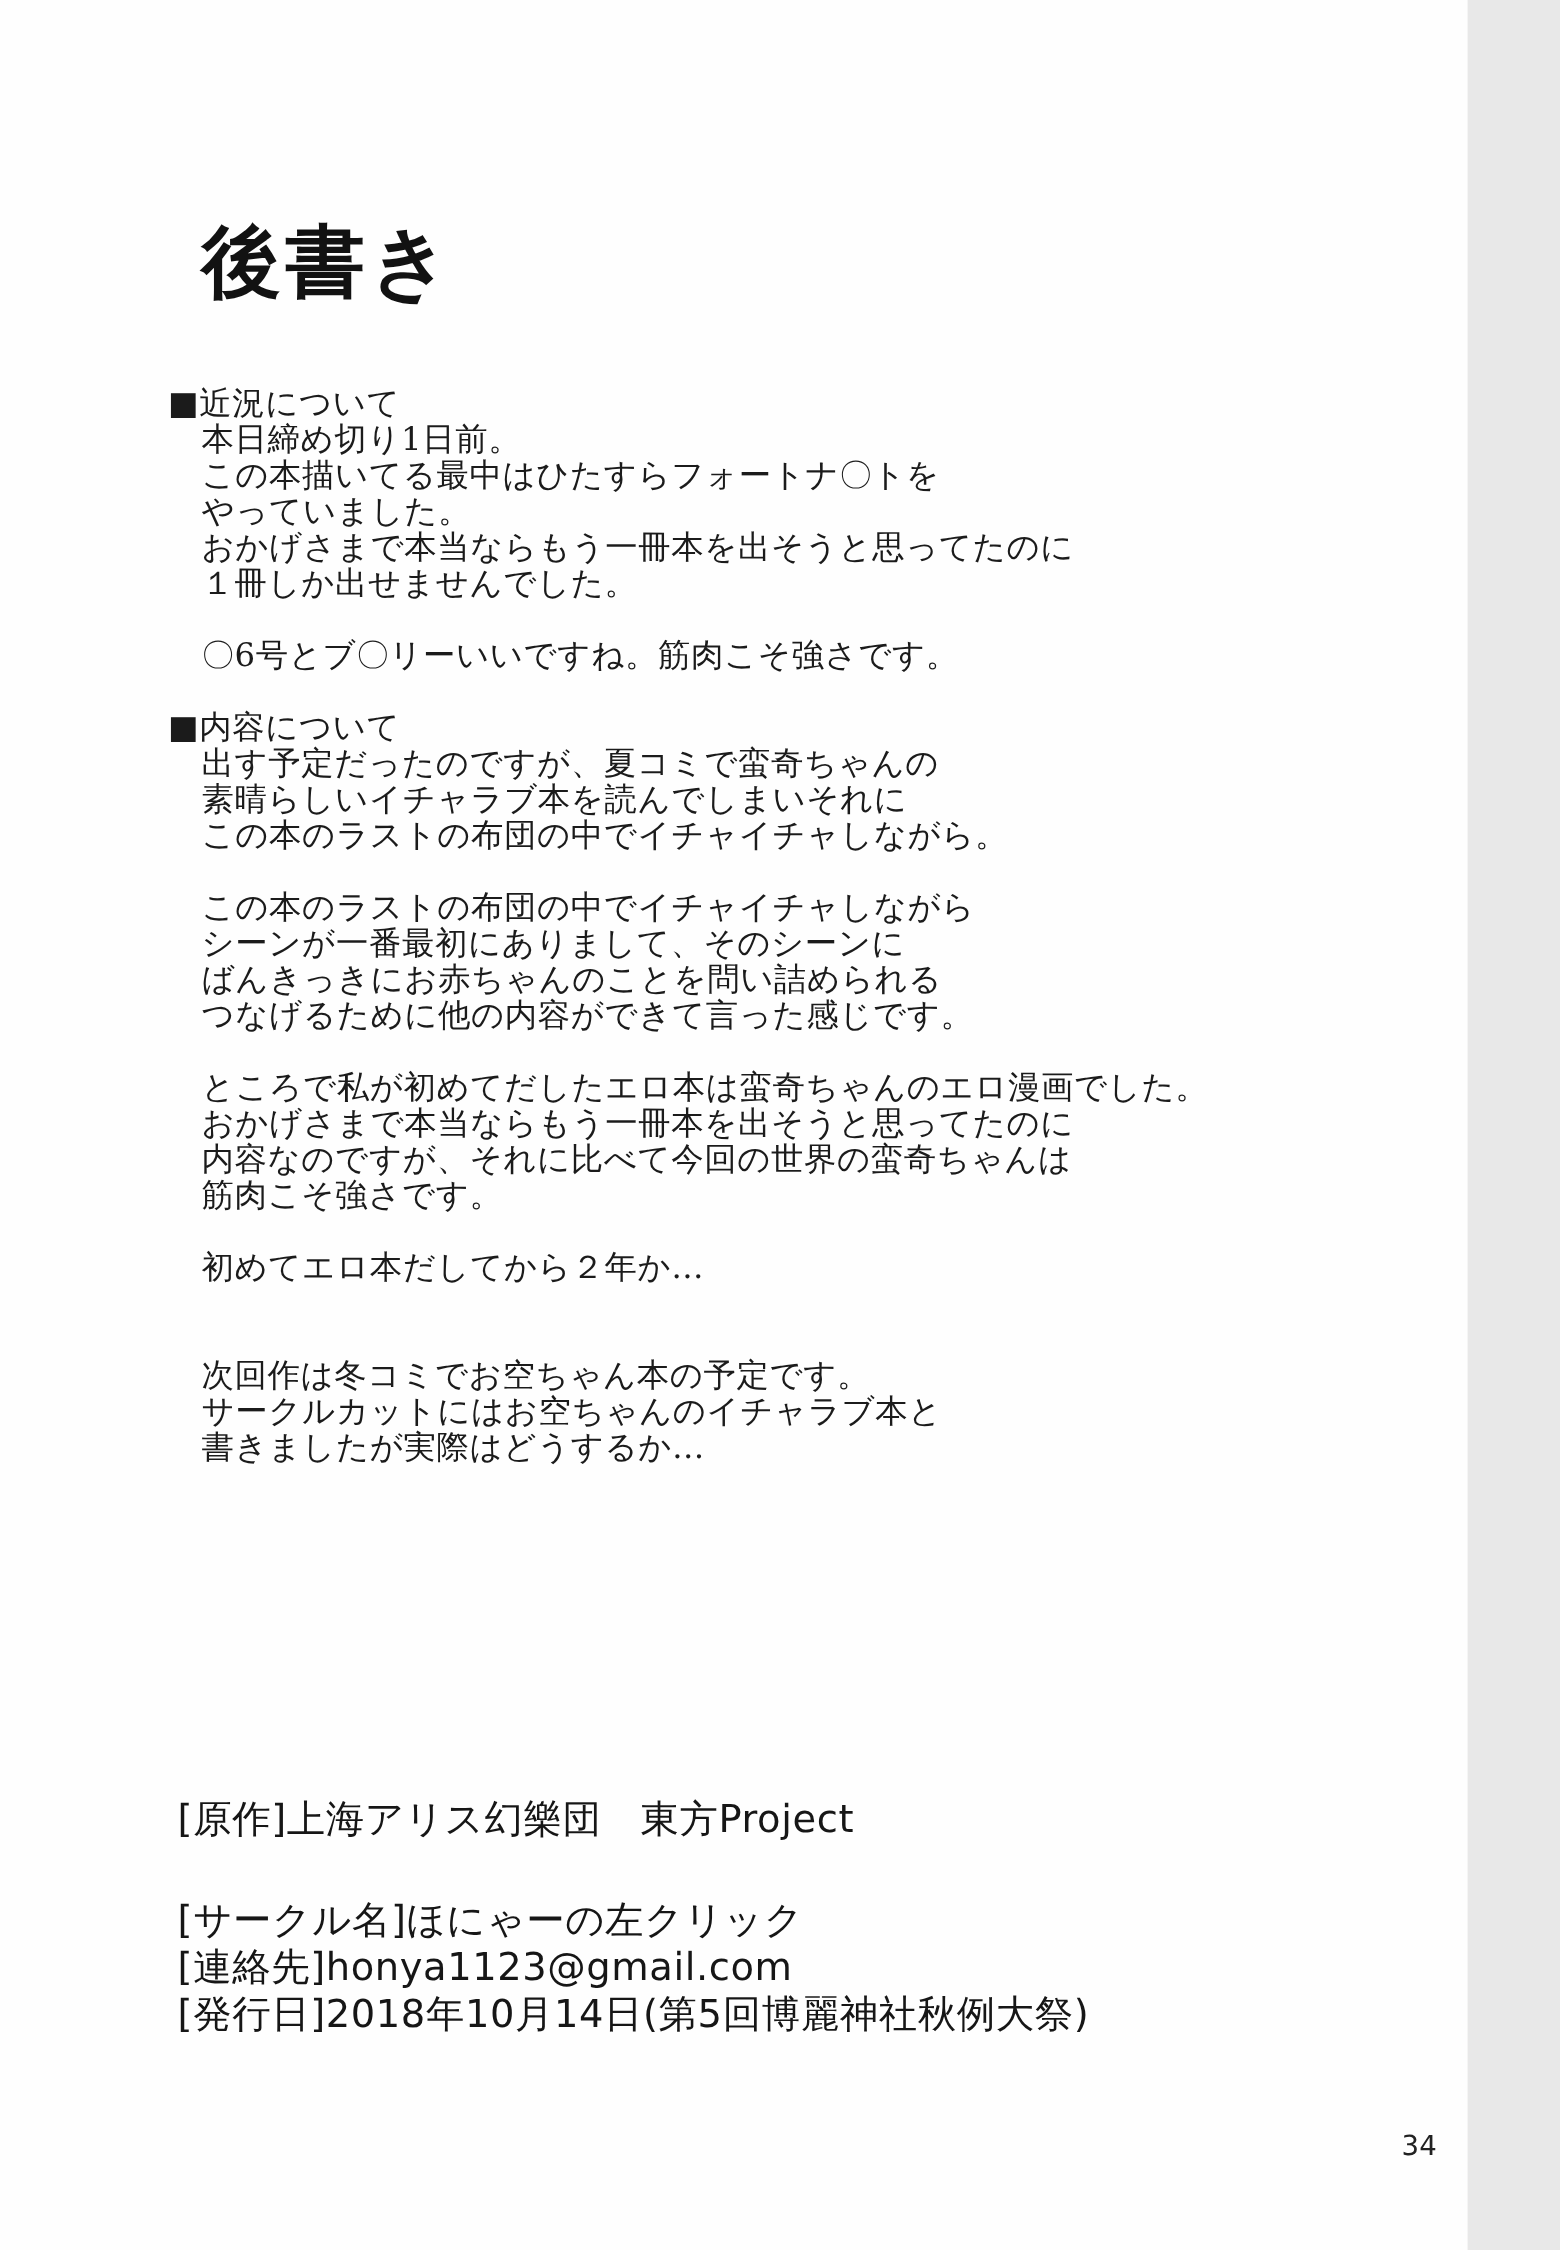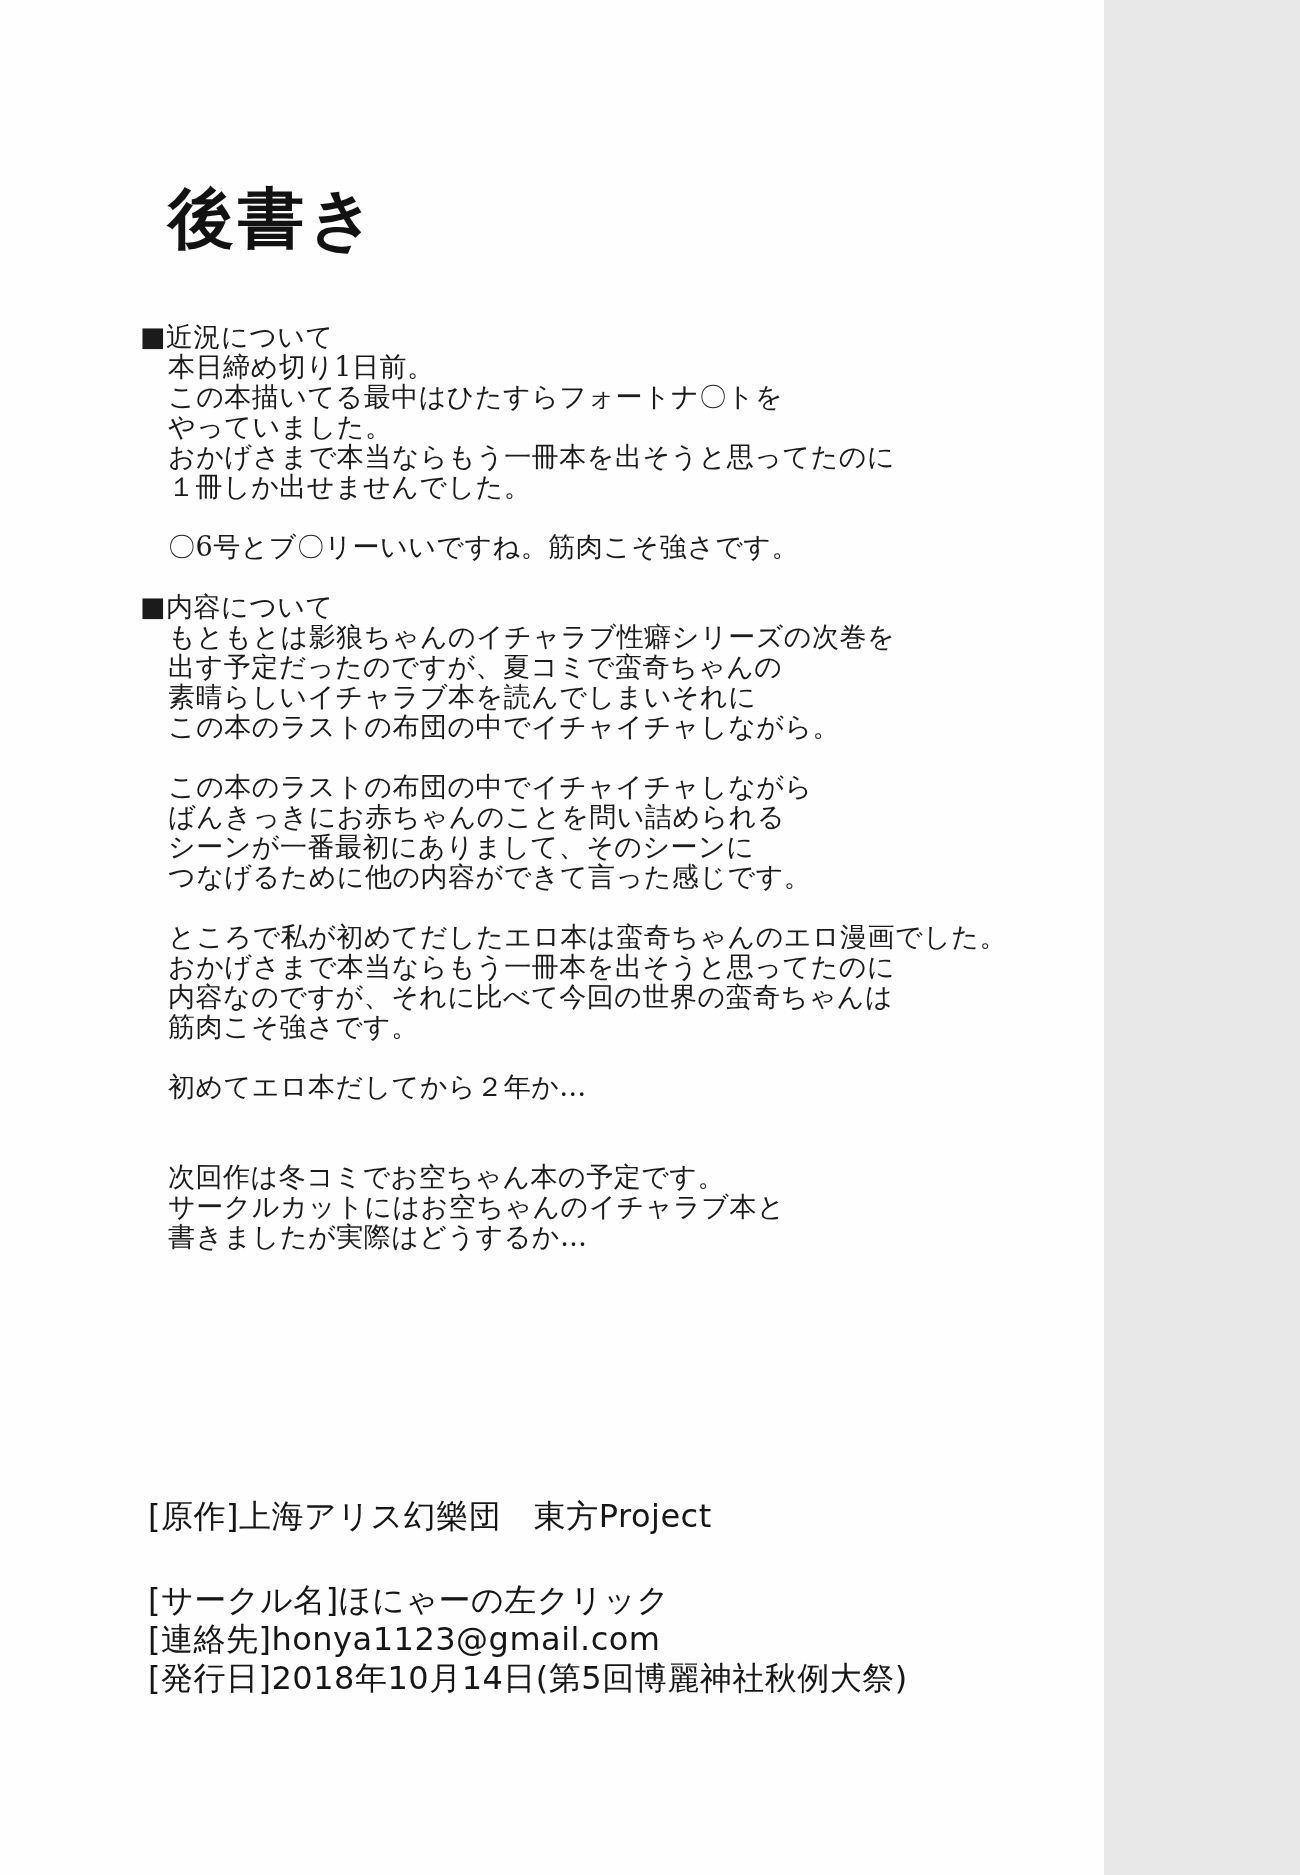--- a/index.html
+++ b/index.html
@@ -2,21 +2,21 @@
 <html><head>
 <meta charset="utf-8">
 <style>
   html, body {
     margin: 0;
     padding: 0;
     background: #e8e8e8;
   }
   .page {
     position: relative;
-    width: 1104px;
+    width: 1223px;
     height: 1875px;
     background: #fefefe;
     color: #1b1b1b;
     overflow: hidden;
     font-family: "DejaVu Serif", "Liberation Serif", serif;
   }
   .title {
     position: absolute;
     left: 168px;
     top: 186px;
@@ -85,28 +85,27 @@
       <div class="bodyline">おかげさまで本当ならもう一冊本を出そうと思ってたのに</div>
       <div class="bodyline">１冊しか出せませんでした。</div>
       <div class="blank"></div>
       <div class="bodyline">〇6号とブ〇リーいいですね。筋肉こそ強さです。</div>
     </div>
 
     <div class="blank"></div>
 
     <div>
       <div class="sec-heading">■内容について</div>
-      <div class="bodyline">もともとは影狼ちゃんのイチャラブ性癖シリーズの次巻を</div>
       <div class="bodyline">出す予定だったのですが、夏コミで蛮奇ちゃんの</div>
       <div class="bodyline">素晴らしいイチャラブ本を読んでしまいそれに</div>
       <div class="bodyline">この本のラストの布団の中でイチャイチャしながら。</div>
       <div class="blank"></div>
       <div class="bodyline">この本のラストの布団の中でイチャイチャしながら</div>
+      <div class="bodyline">シーンが一番最初にありまして、そのシーンに</div>
       <div class="bodyline">ばんきっきにお赤ちゃんのことを問い詰められる</div>
-      <div class="bodyline">シーンが一番最初にありまして、そのシーンに</div>
       <div class="bodyline">つなげるために他の内容ができて言った感じです。</div>
       <div class="blank"></div>
       <div class="bodyline">ところで私が初めてだしたエロ本は蛮奇ちゃんのエロ漫画でした。</div>
       <div class="bodyline">おかげさまで本当ならもう一冊本を出そうと思ってたのに</div>
       <div class="bodyline">内容なのですが、それに比べて今回の世界の蛮奇ちゃんは</div>
       <div class="bodyline">筋肉こそ強さです。</div>
       <div class="blank"></div>
       <div class="bodyline">初めてエロ本だしてから２年か…</div>
     </div>
 

